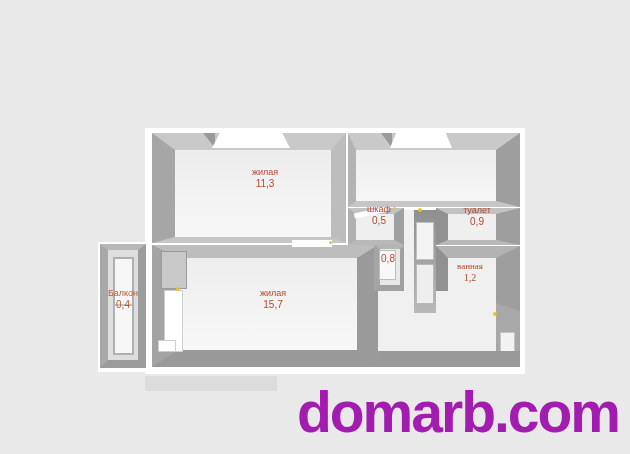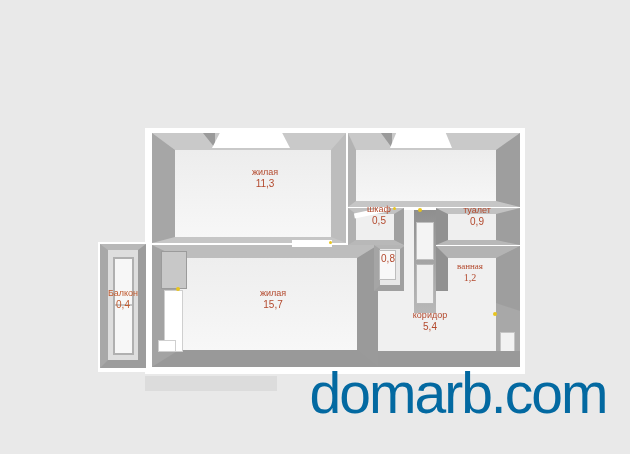--- a/index.html
+++ b/index.html
@@ -26,22 +26,22 @@
   .door-white{position:absolute;background:#ffffff;border:1px solid #cfcfcf;box-sizing:border-box;}
   .panel-gray{position:absolute;background:#c8c8c8;border:1px solid #9b9b9b;box-sizing:border-box;}
   .dot{position:absolute;width:4px;height:4px;border-radius:50%;background:#e8c51e;}
   .rlabel{
     position:absolute;text-align:center;color:#b3492d;
     font-size:9px;line-height:11px;
   }
   .rlabel .rarea{font-size:10px;}
   .rlabel.balcony-label{color:#c05a2e;}
   .watermark{
-    position:absolute;left:288px;top:362px;width:340px;height:64px;
-    color:#0369a1;font-weight:normal;font-size:57px;line-height:62px;
+    position:absolute;left:288px;top:381px;width:340px;height:64px;
+    color:#a21caf;font-weight:bold;font-size:57px;line-height:62px;
     letter-spacing:-2px;text-align:center;white-space:nowrap;
   }
 </style>
 </head>
 <body>
 
 <div class="stage">
 
   <div class="plan-bg" style="left:145px;top:128px;width:380px;height:246px;"></div>
   <div class="plan-bg" style="left:98px;top:242px;width:50px;height:130px;"></div>
@@ -105,24 +105,20 @@
     <div class="rname">ванная</div>
     <div class="rarea">1,2</div>
   </div>
   <div class="rlabel" style="left:374px;top:253px;width:28px;">
     <div class="rarea">0,8</div>
   </div>
   <div class="rlabel" style="left:233px;top:288px;width:80px;">
     <div class="rname">жилая</div>
     <div class="rarea">15,7</div>
   </div>
-  <div class="rlabel" style="left:390px;top:310px;width:80px;">
-    <div class="rname">коридор</div>
-    <div class="rarea">5,4</div>
-  </div>
   <div class="rlabel balcony-label" style="left:97px;top:288px;width:52px;">
     <div class="rname">Балкон</div>
     <div class="rarea">0,4</div>
   </div>
 
   <div class="watermark">domarb.com</div>
 
 </div>
 
 </body></html>

